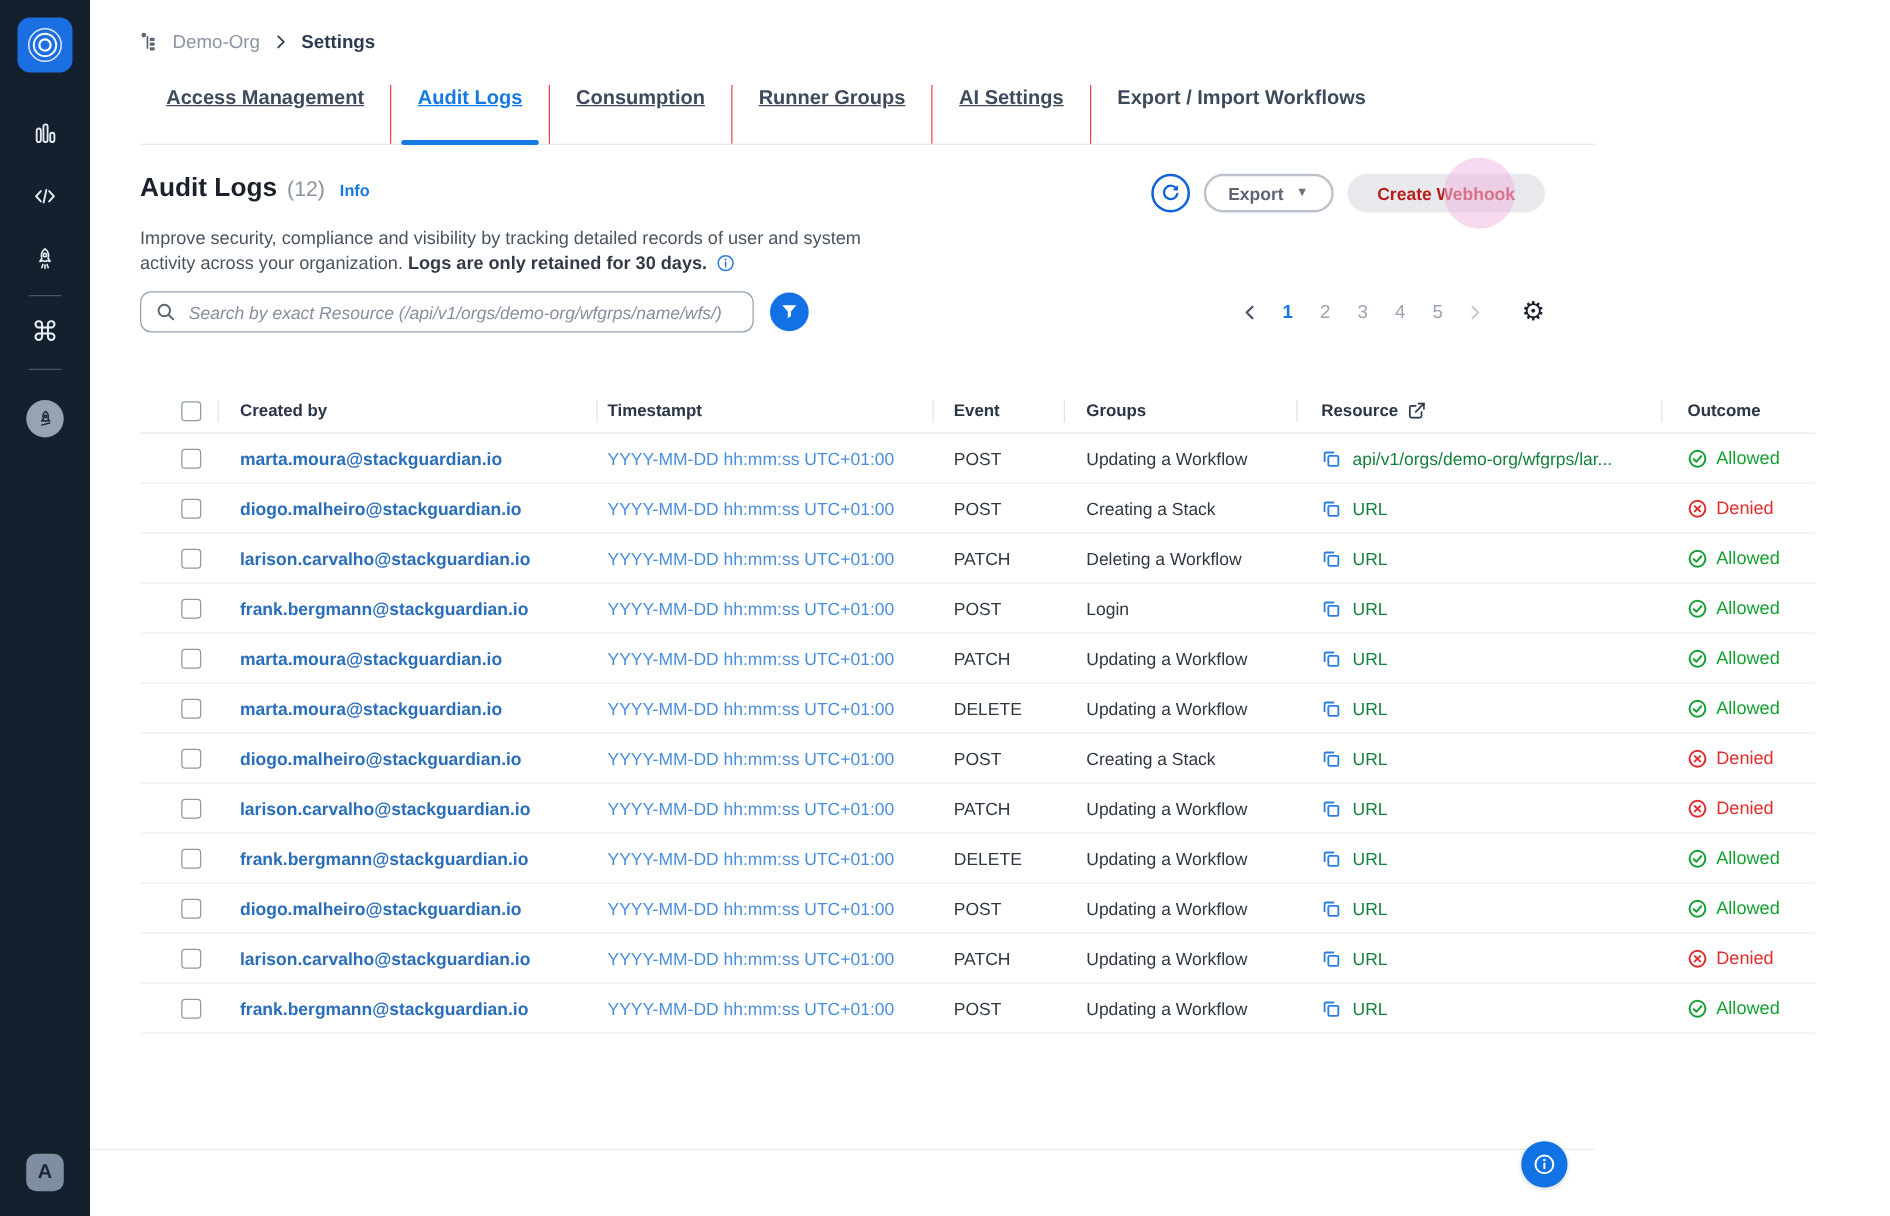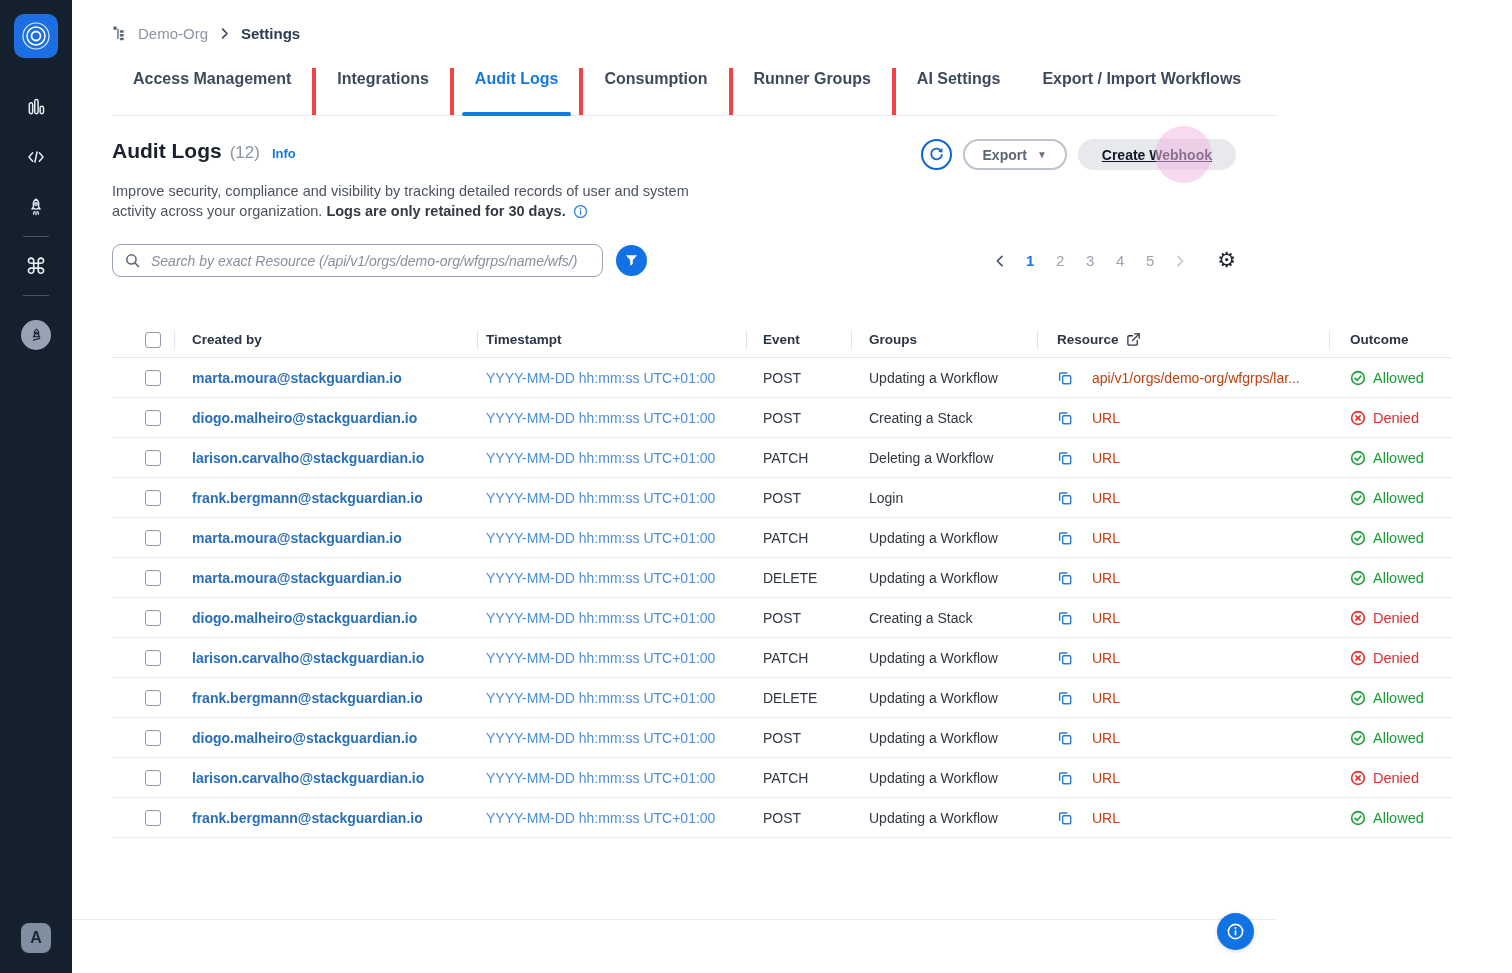--- a/index.html
+++ b/index.html
@@ -20,42 +20,42 @@
   
   .main { position:absolute; left:72px; top:0; width:1204px; height:973px; background:#fff; }
 
   .breadcrumb { display:flex; align-items:center; gap:9px; padding:25px 0 0 40px; font-size:15px; }
   .crumb-org { color:#8a95a5; }
   .crumb-sep { color:#3a4658; display:flex; align-items:center; }
   .crumb-page { color:#2c3a50; font-weight:bold; }
 
   .tabs { display:flex; align-items:stretch; margin:26px 0 0 40px; border-bottom:1px solid #e5e8ec; height:48px; margin-right:0; padding-right:40px; }
   .tab { position:relative; display:flex; align-items:flex-start; padding:2px 21px 0 21px; font-size:16px; font-weight:bold; color:#3d4a5c; cursor:pointer; white-space:nowrap; }
-  .tab:nth-child(-n+5) { border-right:4px solid #ef4444; }
+  .tab:nth-child(-n+5) { border-right:1px solid #ef4444;text-decoration:underline; }
   .tab.active { color:#1479e1; }
   .tab.active::after { content:""; position:absolute; left:8px; right:8px; bottom:-1px; height:4px; border-radius:3px; background:#1479e1; }
 
   .content { padding:0 40px; }
   .page-head { display:flex; align-items:flex-start; margin-top:23px; }
   .title-wrap { display:flex; align-items:baseline; gap:8px; }
   .page-title { font-size:21px; font-weight:bold; color:#1a202c; }
   .page-count { font-size:17px; color:#8a94a0; }
   .info-link { font-size:13px; font-weight:bold; color:#1779e8; cursor:pointer; margin-left:4px; }
   .head-actions { margin-left:auto; display:flex; align-items:center; gap:11px; position:relative;justify-content:space-between; }
   .refresh-btn { width:31px; height:31px; border-radius:50%; border:2px solid #0f62d9; background:#fff; display:flex; align-items:center; justify-content:center; cursor:pointer; }
   .export-btn { height:31px; border:2px solid #bcc3cc; border-radius:17px; background:#fff; color:#5c6674; font-weight:bold; font-size:14px; padding:0 18px; display:flex; align-items:center; gap:10px; cursor:pointer; }
   .export-caret { font-size:10px; color:#6a7380; }
-  .webhook-btn { height:31px; border:none; border-radius:17px; background:#e7e9ec; color:#0f172a; font-weight:bold; font-size:14px; padding:0 24px; cursor:default;text-decoration:underline; }
+  .webhook-btn { height:31px; border:none; border-radius:17px; background:#e7e9ec; color:#b91c1c; font-weight:bold; font-size:14px; padding:0 24px; cursor:default; }
   .cursor-blob { position:absolute; right:24px; top:-13px; width:57px; height:57px; border-radius:50%; background:rgba(241,186,227,0.55); pointer-events:none; }
 
   .description { margin-top:11px; width:612px; font-size:14.5px; line-height:20px; color:#4a5360; }
   .description strong { color:#323a46; }
   .desc-info-icon { display:inline-block; vertical-align:-3px; margin-left:3px; }
 
-  .toolbar { display:flex; align-items:center; margin-top:20px; }
+  .toolbar { display:flex; align-items:center; margin-top:9px; }
   .search-wrap { position:relative; width:491px; height:33px; }
   .search-input { width:100%; height:100%; border:1.5px solid #98a2b2; border-radius:9px; padding:0 12px 0 38px; font-size:14px; font-style:italic; color:#3c4656; outline:none; background:#fff; font-family:"Liberation Sans",sans-serif; }
   .search-input::placeholder { color:#878f9d; font-style:italic; }
   .search-icon { position:absolute; left:12px; top:8px; }
   .filter-btn { width:31px; height:31px; border-radius:50%; background:#1271e4; border:none; margin-left:13px; display:flex; align-items:center; justify-content:center; cursor:pointer; }
   .pager { margin-left:auto; display:flex; align-items:center; gap:8px; }
   .pg-arrow { width:22px; height:22px; display:flex; align-items:center; justify-content:center; cursor:pointer; }
   .pg-num { min-width:22px; text-align:center; font-size:15px; color:#9aa4b2; cursor:pointer; padding:0 3px; }
   .pg-num.active { color:#1779e8; font-weight:bold; }
   .gear-btn { margin-left:18px; font-size:21px; color:#1b2430; cursor:pointer; line-height:1; font-family:"DejaVu Sans",sans-serif; }
@@ -70,21 +70,21 @@
   .c-check   { width:62px;  padding-left:33px; }
   .c-created { width:303px; padding-left:18px; }
   .c-time    { width:269px; padding-left:9px; }
   .c-event   { width:105px; padding-left:17px; }
   .c-action  { width:186px; padding-left:18px; }
   .c-resource{ width:292px; padding-left:20px; }
   .c-outcome { width:123px; padding-left:21px; }
   .checkbox { width:16px; height:16px; border:1.5px solid #8f99a8; border-radius:3px; background:#fff; cursor:pointer; }
   .email { color:#2a6db9; font-weight:bold; cursor:pointer; }
   .timestamp { color:#4a8edb; cursor:pointer; }
-  .res-link { color:#c2410c; display:flex; align-items:center; gap:19px; cursor:pointer; overflow:hidden; }
+  .res-link { color:#15803d; display:flex; align-items:center; gap:9px; cursor:pointer; overflow:hidden; }
   .res-text { overflow:hidden; text-overflow:ellipsis; max-width:230px; }
   .outcome { display:flex; align-items:center; gap:7px; font-size:14.5px; }
   .outcome.allowed { color:#16a034; }
   .outcome.denied { color:#e12d2d; }
 
   .bottom-line { position:absolute; left:0; right:0; top:919px; height:1px; background:#ebebeb; }
   .fab { position:absolute; right:22px; bottom:23px; width:37px; height:37px; border-radius:50%; background:#1172e4; border:none; display:flex; align-items:center; justify-content:center; cursor:pointer; box-shadow:0 1px 4px rgba(0,0,0,0.18); }
 </style>
 </head>
 <body>
@@ -153,21 +153,20 @@
       <span class="crumb-sep">
         <svg width="15" height="15" viewBox="0 0 24 24" fill="none" stroke="#3a4658" stroke-width="2.6" stroke-linecap="round" stroke-linejoin="round">
             <polyline points="9 5 16 12 9 19"></polyline>
           </svg>
       </span>
       <span class="crumb-page">Settings</span>
     </div>
 
     <div class="tabs" id="tabs">
         <div class="tab">Access Management</div>
-        <div class="tab">Integrations</div>
         <div class="tab active">Audit Logs</div>
         <div class="tab">Consumption</div>
         <div class="tab">Runner Groups</div>
         <div class="tab">AI Settings</div>
         <div class="tab">Export / Import Workflows</div>
       </div>
 
     <div class="content">
       <div class="page-head">
         <div class="title-wrap">

